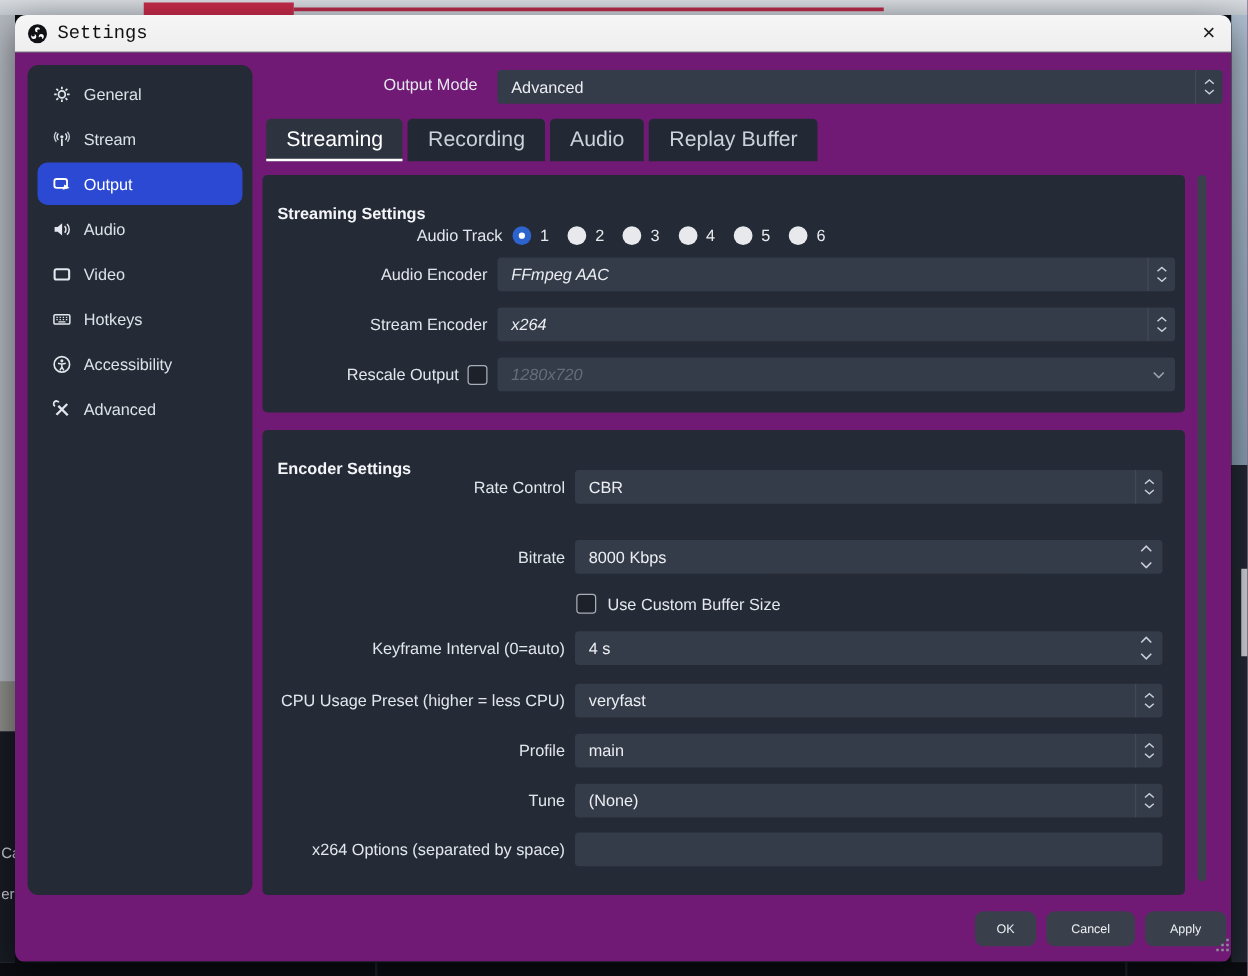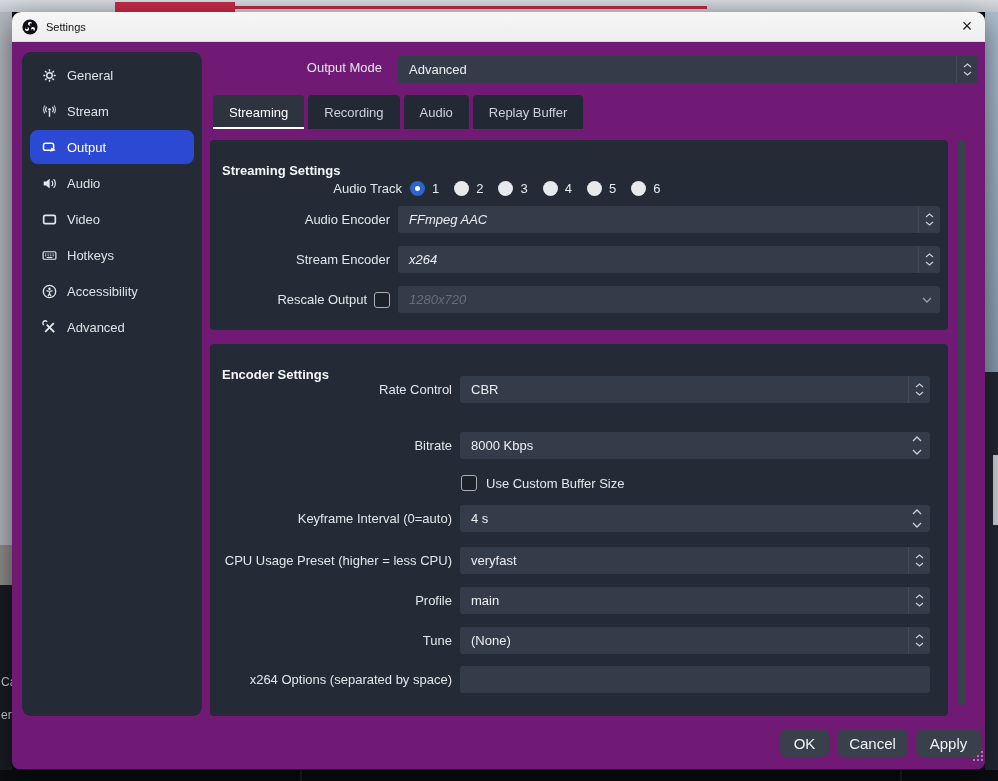--- a/index.html
+++ b/index.html
@@ -24,21 +24,21 @@
   .bg-seam1 { position:absolute; left:300px; top:770px; width:2px; height:11px; background:#1d222b; }
   .bg-seam2 { position:absolute; left:900px; top:770px; width:2px; height:11px; background:#1d222b; }
 
   
   .win { position:absolute; left:12px; top:12px; width:973px; height:758px;
          border-radius:9px; overflow:hidden; background:#14171e;
          box-shadow:0 10px 30px rgba(0,0,0,.55); }
   .titlebar { height:30px; background:linear-gradient(#f6f6f6,#eeeeee);
               border-bottom:1px solid #d9d9d9; display:flex; align-items:center;
               padding-left:10px; gap:8px; }
-  .titlebar .title { font-size:11px; color:#111; }
+  .titlebar .title { font-size:15px; color:#111;font-family:Liberation Mono, monospace; }
   .close { margin-left:auto; width:36px; height:30px; display:flex; align-items:center;
            justify-content:center; font-size:18px; color:#222; cursor:default; }
   .winbody { position:relative; width:973px; height:727px; background:#701a75; }
 
   
   .sidebar { position:absolute; left:10px; top:10px; width:180px; height:664px;
              background:#252b36; border-radius:9px; padding:6px 8px; }
   .side-item { height:34px; display:flex; align-items:center; gap:10px; padding:0 11px;
                border-radius:8px; color:#dde1e8; font-size:13px; margin-bottom:2px; }
   .side-item.sel { background:#2b49d2; color:#fff; }
@@ -46,21 +46,21 @@
           color:#e3e6ec; flex:0 0 auto; }
   .side-item.sel .icon { color:#fff; }
 
   
   .om-label { position:absolute; left:200px; top:18px; width:170px; text-align:right;
               color:#e4e7ed; font-size:13px; }
   .om-combo { position:absolute; left:378px; top:14px; width:580px; height:27px; }
 
   
   .tabs { position:absolute; left:201px; top:53px; height:34px; display:flex; gap:4px; }
-  .tab { height:34px; display:flex; align-items:center; padding:0 16px; font-size:13px;
+  .tab { height:34px; display:flex; align-items:center; padding:0 16px; font-size:17px;
          color:#ccd1da; background:#232934; border-radius:4px 4px 0 0; position:relative; }
   .tab.sel { background:#2d3440; color:#fff; }
   .tab.sel::after { content:""; position:absolute; left:0; right:0; bottom:0; height:2px; background:#fff; }
 
   
   .panel { position:absolute; left:198px; width:738px; background:#252b36; border-radius:4px; }
   .p1 { top:98px;  height:190px; }
   .p2 { top:302px; height:372px; }
   .panel-title { position:absolute; left:12px; top:23px; font-size:13px; font-weight:bold; color:#f3f5f8; }
   .row { position:absolute; left:0; display:flex; align-items:center; }
@@ -90,21 +90,21 @@
               background:rgba(0,0,0,.22); flex:0 0 auto; }
   .cb-row-label { margin-left:9px; color:#e4e7ed; font-size:13px; }
   .lbl-cb { display:flex; align-items:center; justify-content:flex-end; gap:7px; }
 
   
   .scroll-thumb { position:absolute; left:946px; top:98px; width:7px; height:565px;
                   background:#3a414d; border-radius:4px; }
 
   
   .btn { position:absolute; top:687px; height:28px; background:#3a404b; border:none; border-radius:7px;
-         color:#eef0f4; font-size:15px; font-family:"Liberation Sans",sans-serif; }
+         color:#eef0f4; font-size:10px; font-family:"Liberation Sans",sans-serif; }
   .btn-ok { left:768px; width:49px; }
   .btn-cancel { left:825px; width:71px; }
   .btn-apply { left:904px; width:65px; }
   .grip { position:absolute; right:10px; bottom:8px; width:2px; height:2px; background:#8b909a;
           box-shadow:4px 0 #8b909a, 8px 0 #8b909a, 4px -4px #8b909a, 8px -4px #8b909a, 8px -8px #8b909a; }
 
   svg { display:block; }
 </style>
 </head>
 <body>

